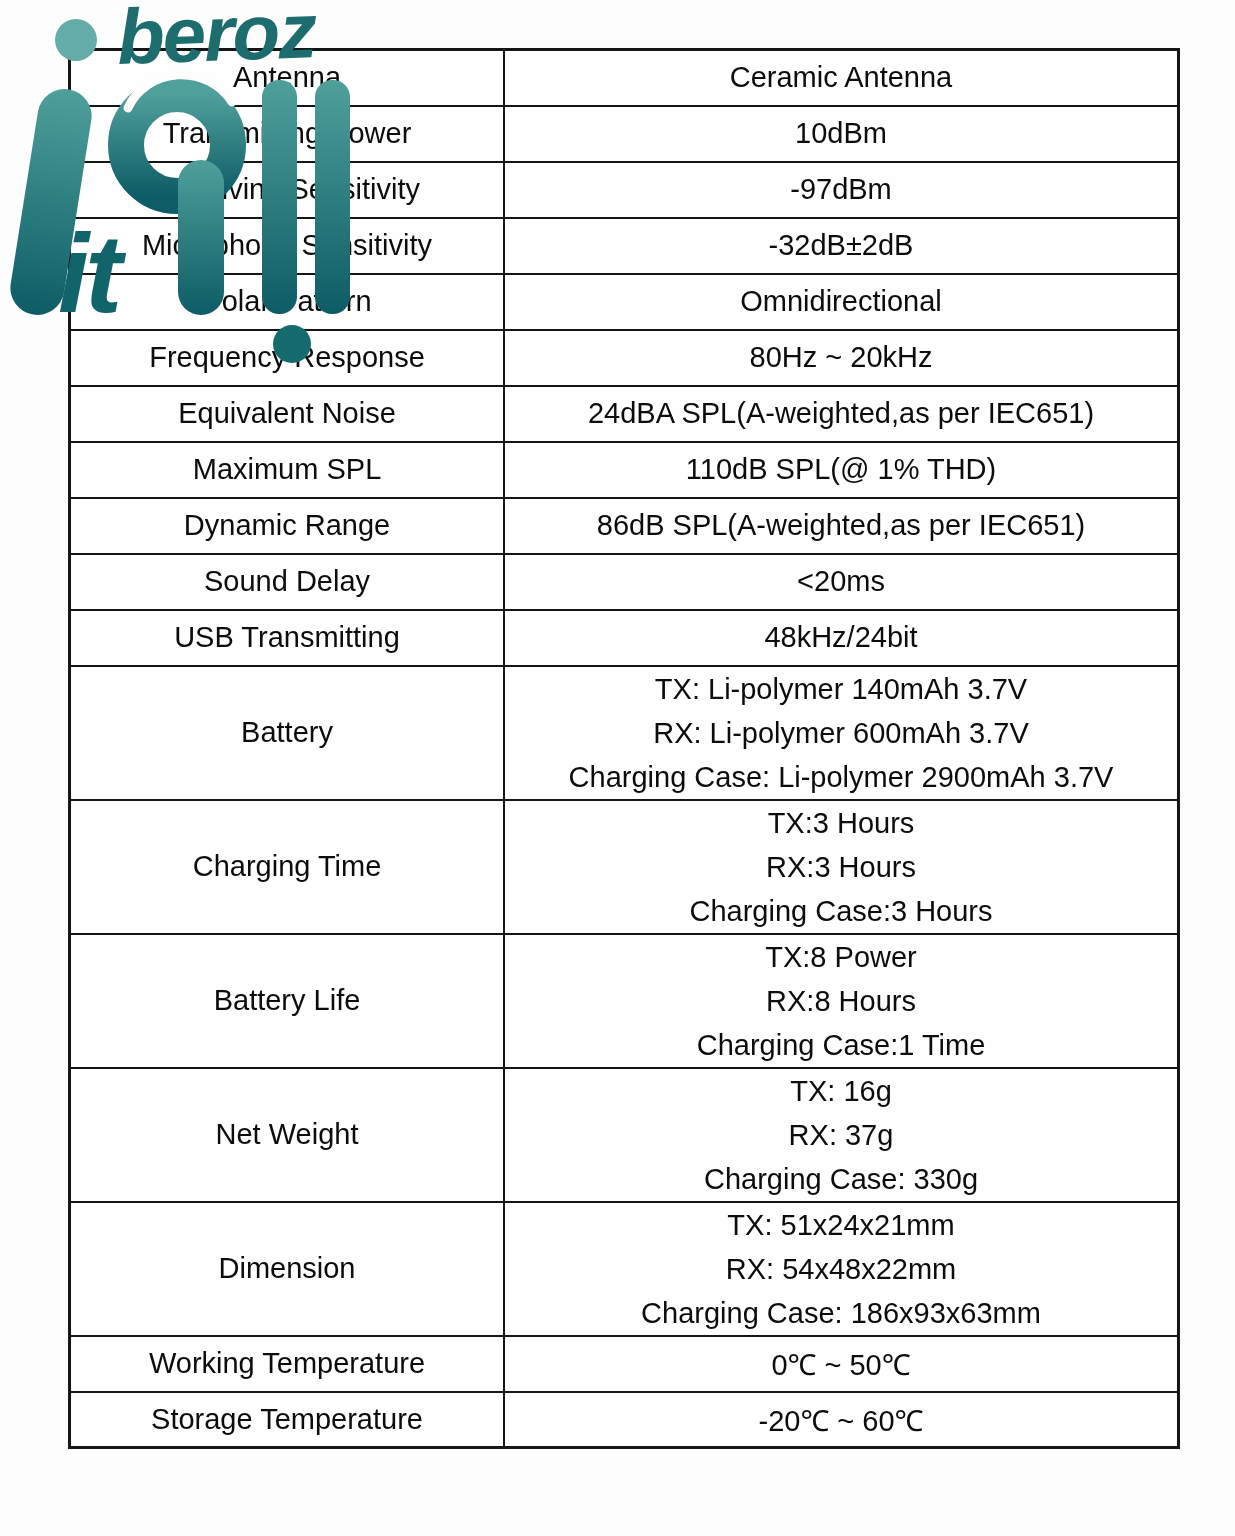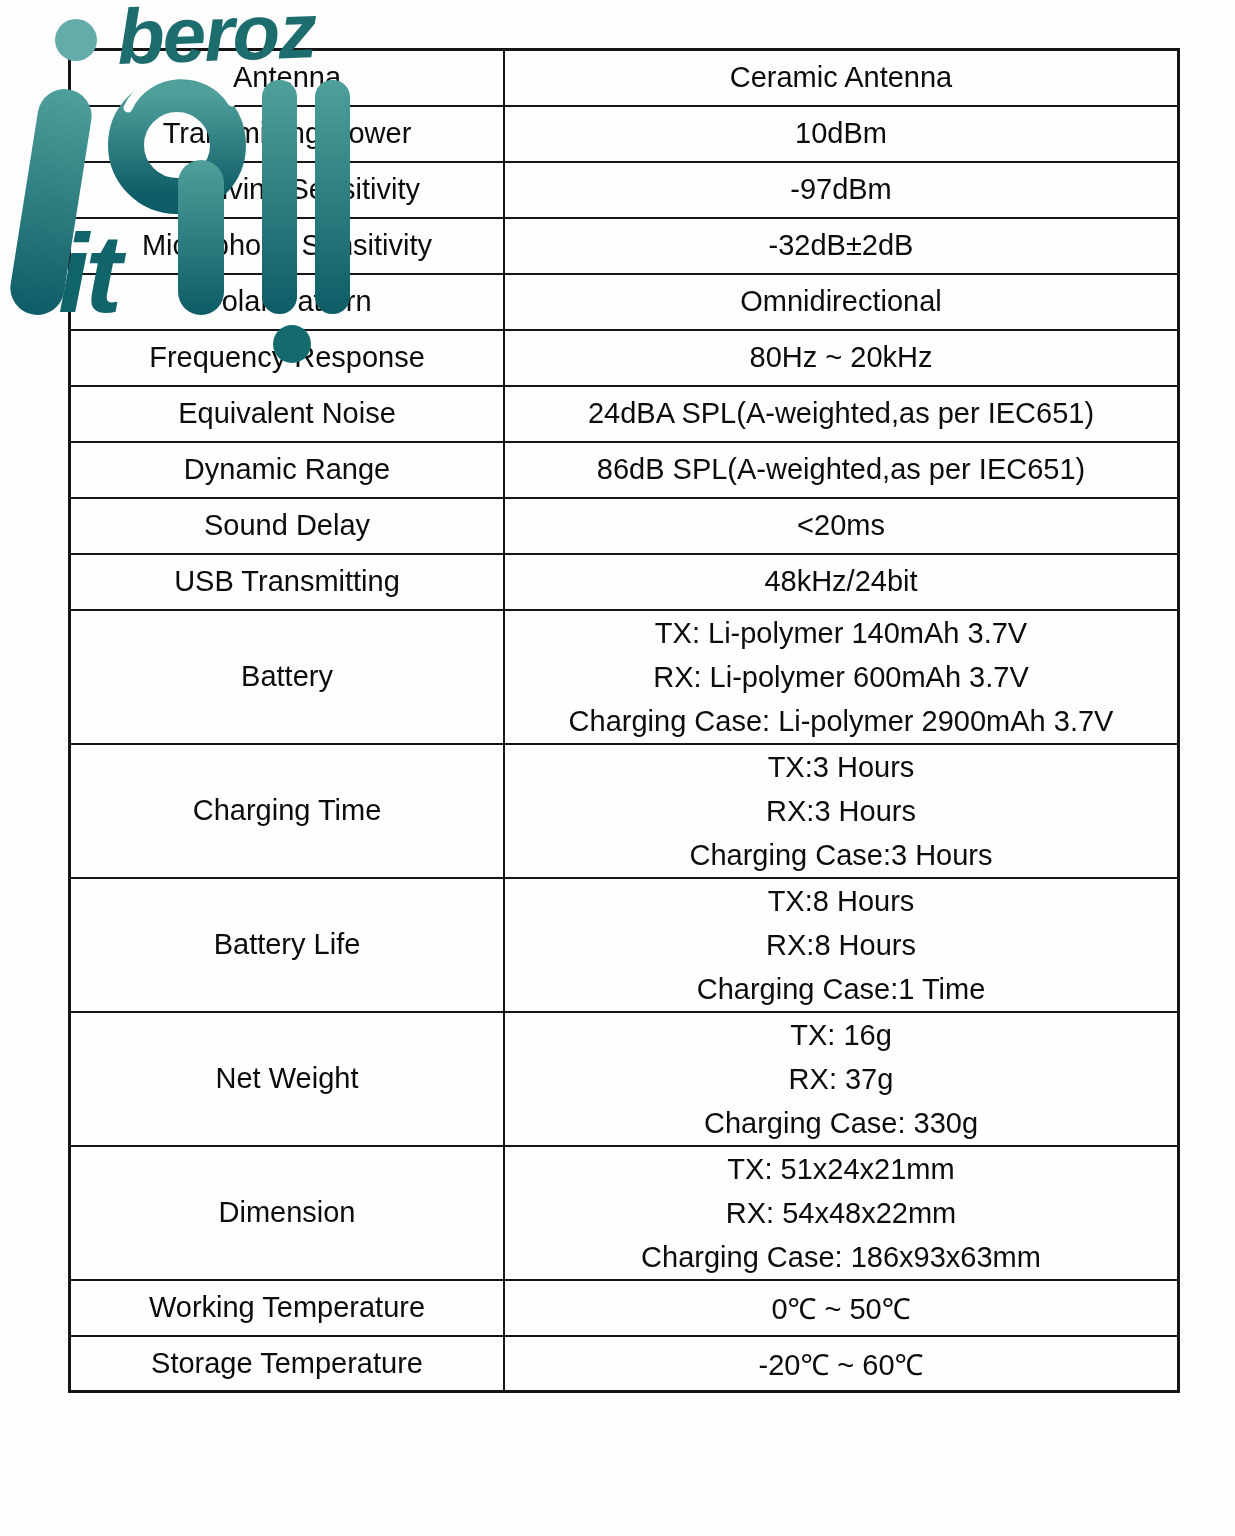--- a/index.html
+++ b/index.html
@@ -90,20 +90,26 @@
             <div class="vline">80Hz ~ 20kHz</div>
           </td>
     </tr>
     <tr class="s">
       <td class="label">Equivalent Noise</td>
       <td class="value">
             <div class="vline">24dBA SPL(A-weighted,as per IEC651)</div>
           </td>
     </tr>
     <tr class="s">
+      <td class="label">Maximum SPL</td>
+      <td class="value">
+            <div class="vline">110dB SPL(@ 1% THD)</div>
+          </td>
+    </tr>
+    <tr class="s">
       <td class="label">Dynamic Range</td>
       <td class="value">
             <div class="vline">86dB SPL(A-weighted,as per IEC651)</div>
           </td>
     </tr>
     <tr class="s">
       <td class="label">Sound Delay</td>
       <td class="value">
             <div class="vline">&lt;20ms</div>
           </td>
@@ -126,21 +132,21 @@
       <td class="label">Charging Time</td>
       <td class="value">
         <div class="vline">TX:3 Hours</div>
         <div class="vline">RX:3 Hours</div>
         <div class="vline">Charging Case:3 Hours</div>
       </td>
     </tr>
     <tr class="t">
       <td class="label">Battery Life</td>
       <td class="value">
-        <div class="vline">TX:8 Hours</div>
+        <div class="vline">TX:8 Power</div>
         <div class="vline">RX:8 Hours</div>
         <div class="vline">Charging Case:1 Time</div>
       </td>
     </tr>
     <tr class="t">
       <td class="label">Net Weight</td>
       <td class="value">
         <div class="vline">TX: 16g</div>
         <div class="vline">RX: 37g</div>
         <div class="vline">Charging Case: 330g</div>

